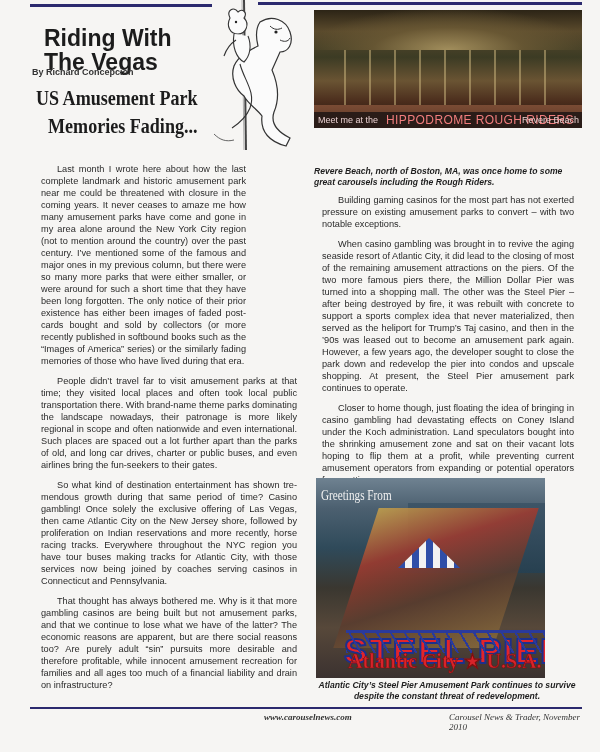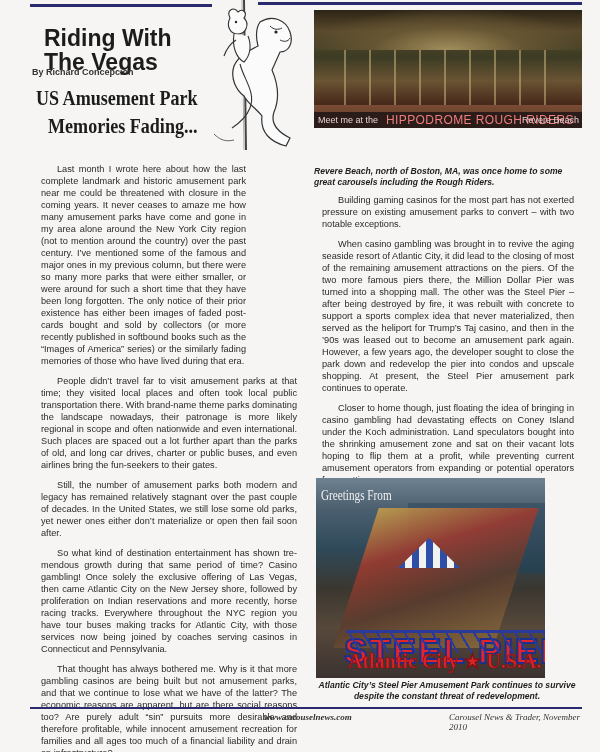--- a/index.html
+++ b/index.html
@@ -136,21 +136,20 @@
   <path d="M34 34 C32 46 36 58 44 62 C50 56 52 46 48 36" fill="#fbfbfb" stroke="#333" stroke-width="1.1"></path>
   <path d="M36 40 C30 44 26 50 24 56" fill="none" stroke="#333" stroke-width="1.1"></path>
   <circle cx="36" cy="22" r="1.2" fill="#222"></circle>
   <path d="M40 64 C44 80 56 92 50 108 C46 118 38 124 32 128" fill="none" stroke="#333" stroke-width="1.1"></path>
   <path d="M14 134 C20 140 26 142 34 140" fill="none" stroke="#555" stroke-width="0.9"></path>
 </svg>
 
 <div class="col" id="col-left">
   <p>Last month I wrote here about how the last complete landmark and historic amusement park near me could be threatened with closure in the coming years. It never ceases to amaze me how many amusement parks have come and gone in my area alone around the New York City region (not to mention around the country) over the past century. I’ve mentioned some of the famous and major ones in my previous column, but there were so many more parks that were either smaller, or were around for such a short time that they have been long forgotten. The only notice of their prior existence has either been images of faded post­cards bought and sold by collectors (or more recently pub­lished in softbound books such as the “Images of America” series) or the similarly fading memories of those who have lived during that era.</p>
   <p>People didn’t travel far to visit amusement parks at that time; they visited local places and often took local public transportation there. With brand-name theme parks domi­nating the landscape nowadays, their patronage is more likely regional in scope and often nationwide and even in­ternational. Such places are spaced out a lot further apart than the parks of old, and long car drives, charter or pub­lic buses, and even airlines bring the fun-seekers to their gates.</p>
-  <p>Still, the number of amusement parks both modern and legacy has remained relatively stagnant over the past cou­ple of decades. In the United States, we still lose some old parks, yet newer ones either don’t materialize or open then fail soon after.</p>
   <p>So what kind of destination entertainment has shown tre­mendous growth during that same period of time? Casino gambling! Once solely the exclusive offering of Las Vegas, then came Atlantic City on the New Jersey shore, followed by proliferation on Indian reservations and more recently, horse racing tracks. Everywhere throughout the NYC region you have tour buses making tracks for Atlantic City, with those services now being joined by coaches serving casi­nos in Connecticut and Pennsylvania.</p>
   <p>That thought has always bothered me. Why is it that more gambling casinos are being built but not amusement parks, and that we continue to lose what we have of the latter? The economic reasons are apparent, but are there social reasons too? Are purely adult “sin” pursuits more de­sirable and therefore profitable, while innocent amusement recreation for families and all ages too much of a financial liability and drain on infrastructure?</p>
 </div>
 
 <div class="photo" id="photo-carousel">
   <div class="canopy"></div>
   <div class="poles">
     <span style="left:30px"></span>
       <span style="left:55px"></span>
       <span style="left:80px"></span>

